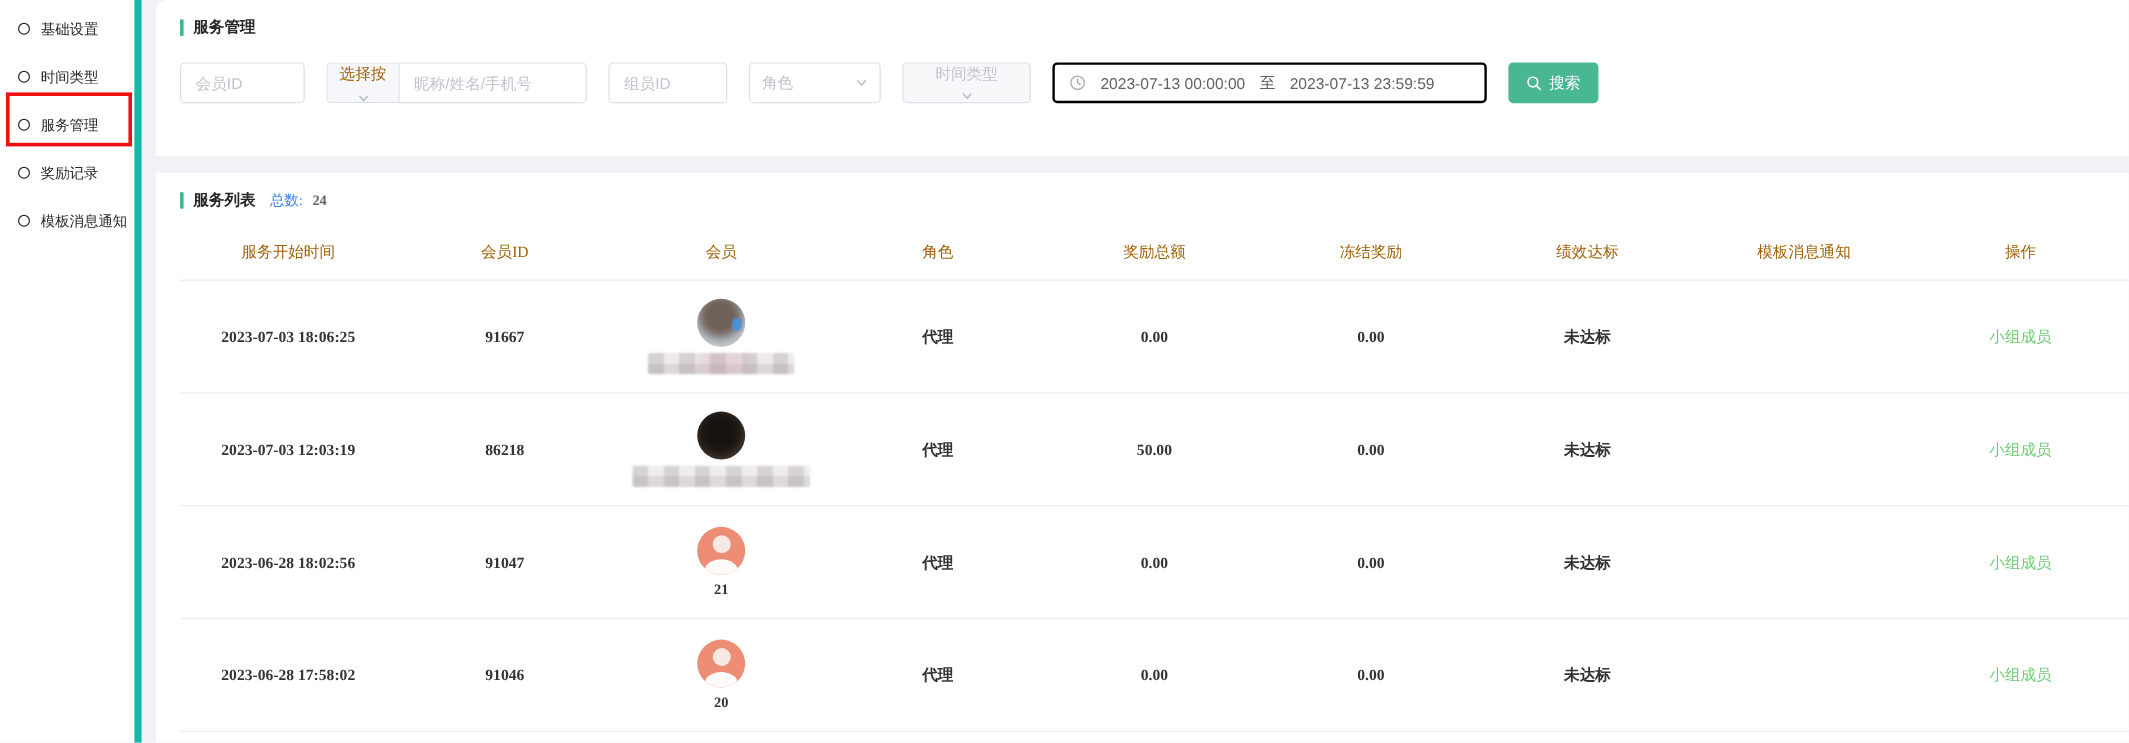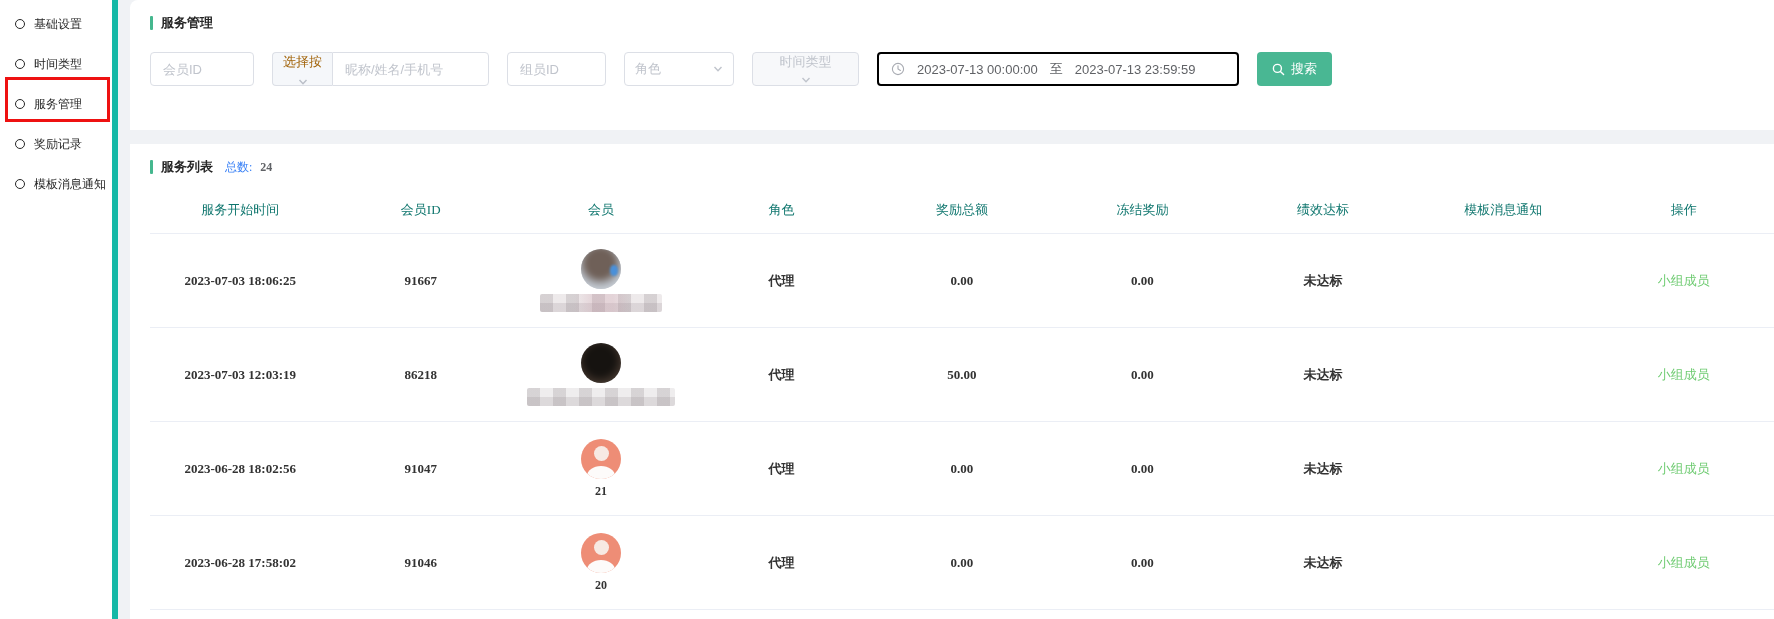--- a/index.html
+++ b/index.html
@@ -36,21 +36,21 @@
   .select { height:34px; border:1px solid #dcdfe6; border-radius:4px; display:flex; align-items:center; justify-content:space-between; padding:0 10px; color:#c0c4cc; cursor:pointer; background:#fff; }
   .select.gray { background:#f7f8fa;flex-direction:column; }
   .chev { width:10px; height:10px; flex:none; }
   .daterange { height:34px; border:2px solid #000000; border-radius:4px; background:#fff; display:flex; align-items:center; gap:12px; padding:13px 12px; width:362px; color:#606266; }
   .daterange .sep { color:#606266; }
   .btn-search { height:34px; padding:0 15px; border:none; border-radius:4px; color:#fff; font-size:13px; display:flex; align-items:center; gap:6px; cursor:pointer; font-family:inherit; }
 
   
   .tbl { margin-top:10px; width:1624px; }
   .tr { display:grid; grid-template-columns:repeat(9,1fr); align-items:center; }
-  .thead { height:48px; border-bottom:1px solid #ebeef5; color:#0f766e; font-size:13px; }
+  .thead { height:48px; border-bottom:1px solid #ebeef5; color:#a16207; font-size:13px; }
   .th { text-align:center; }
   .row { height:94px; border-bottom:1px solid #ebeef5; }
   .td { text-align:center; font-weight:700; color:#333; font-size:13px; }
   .td.action a { color:#6ecb71; text-decoration:none; font-weight:400; cursor:pointer; }
 
   .member-cell { display:flex; flex-direction:column; align-items:center; gap:5px; }
   .avatar-default { width:40px; height:40px; border-radius:50%; background:#ee8d76; position:relative; overflow:hidden; flex:none; }
   .avatar-default .head { position:absolute; width:15px; height:15px; border-radius:50%; background:#f7e9e3; top:7px; left:12.5px; }
   .avatar-default .bodyshape { position:absolute; width:28px; height:20px; border-radius:50% 50% 0 0; background:#fdfbfa; bottom:-7px; left:6px; }
   .member-label { font-weight:700; font-size:12px; color:#333; }

